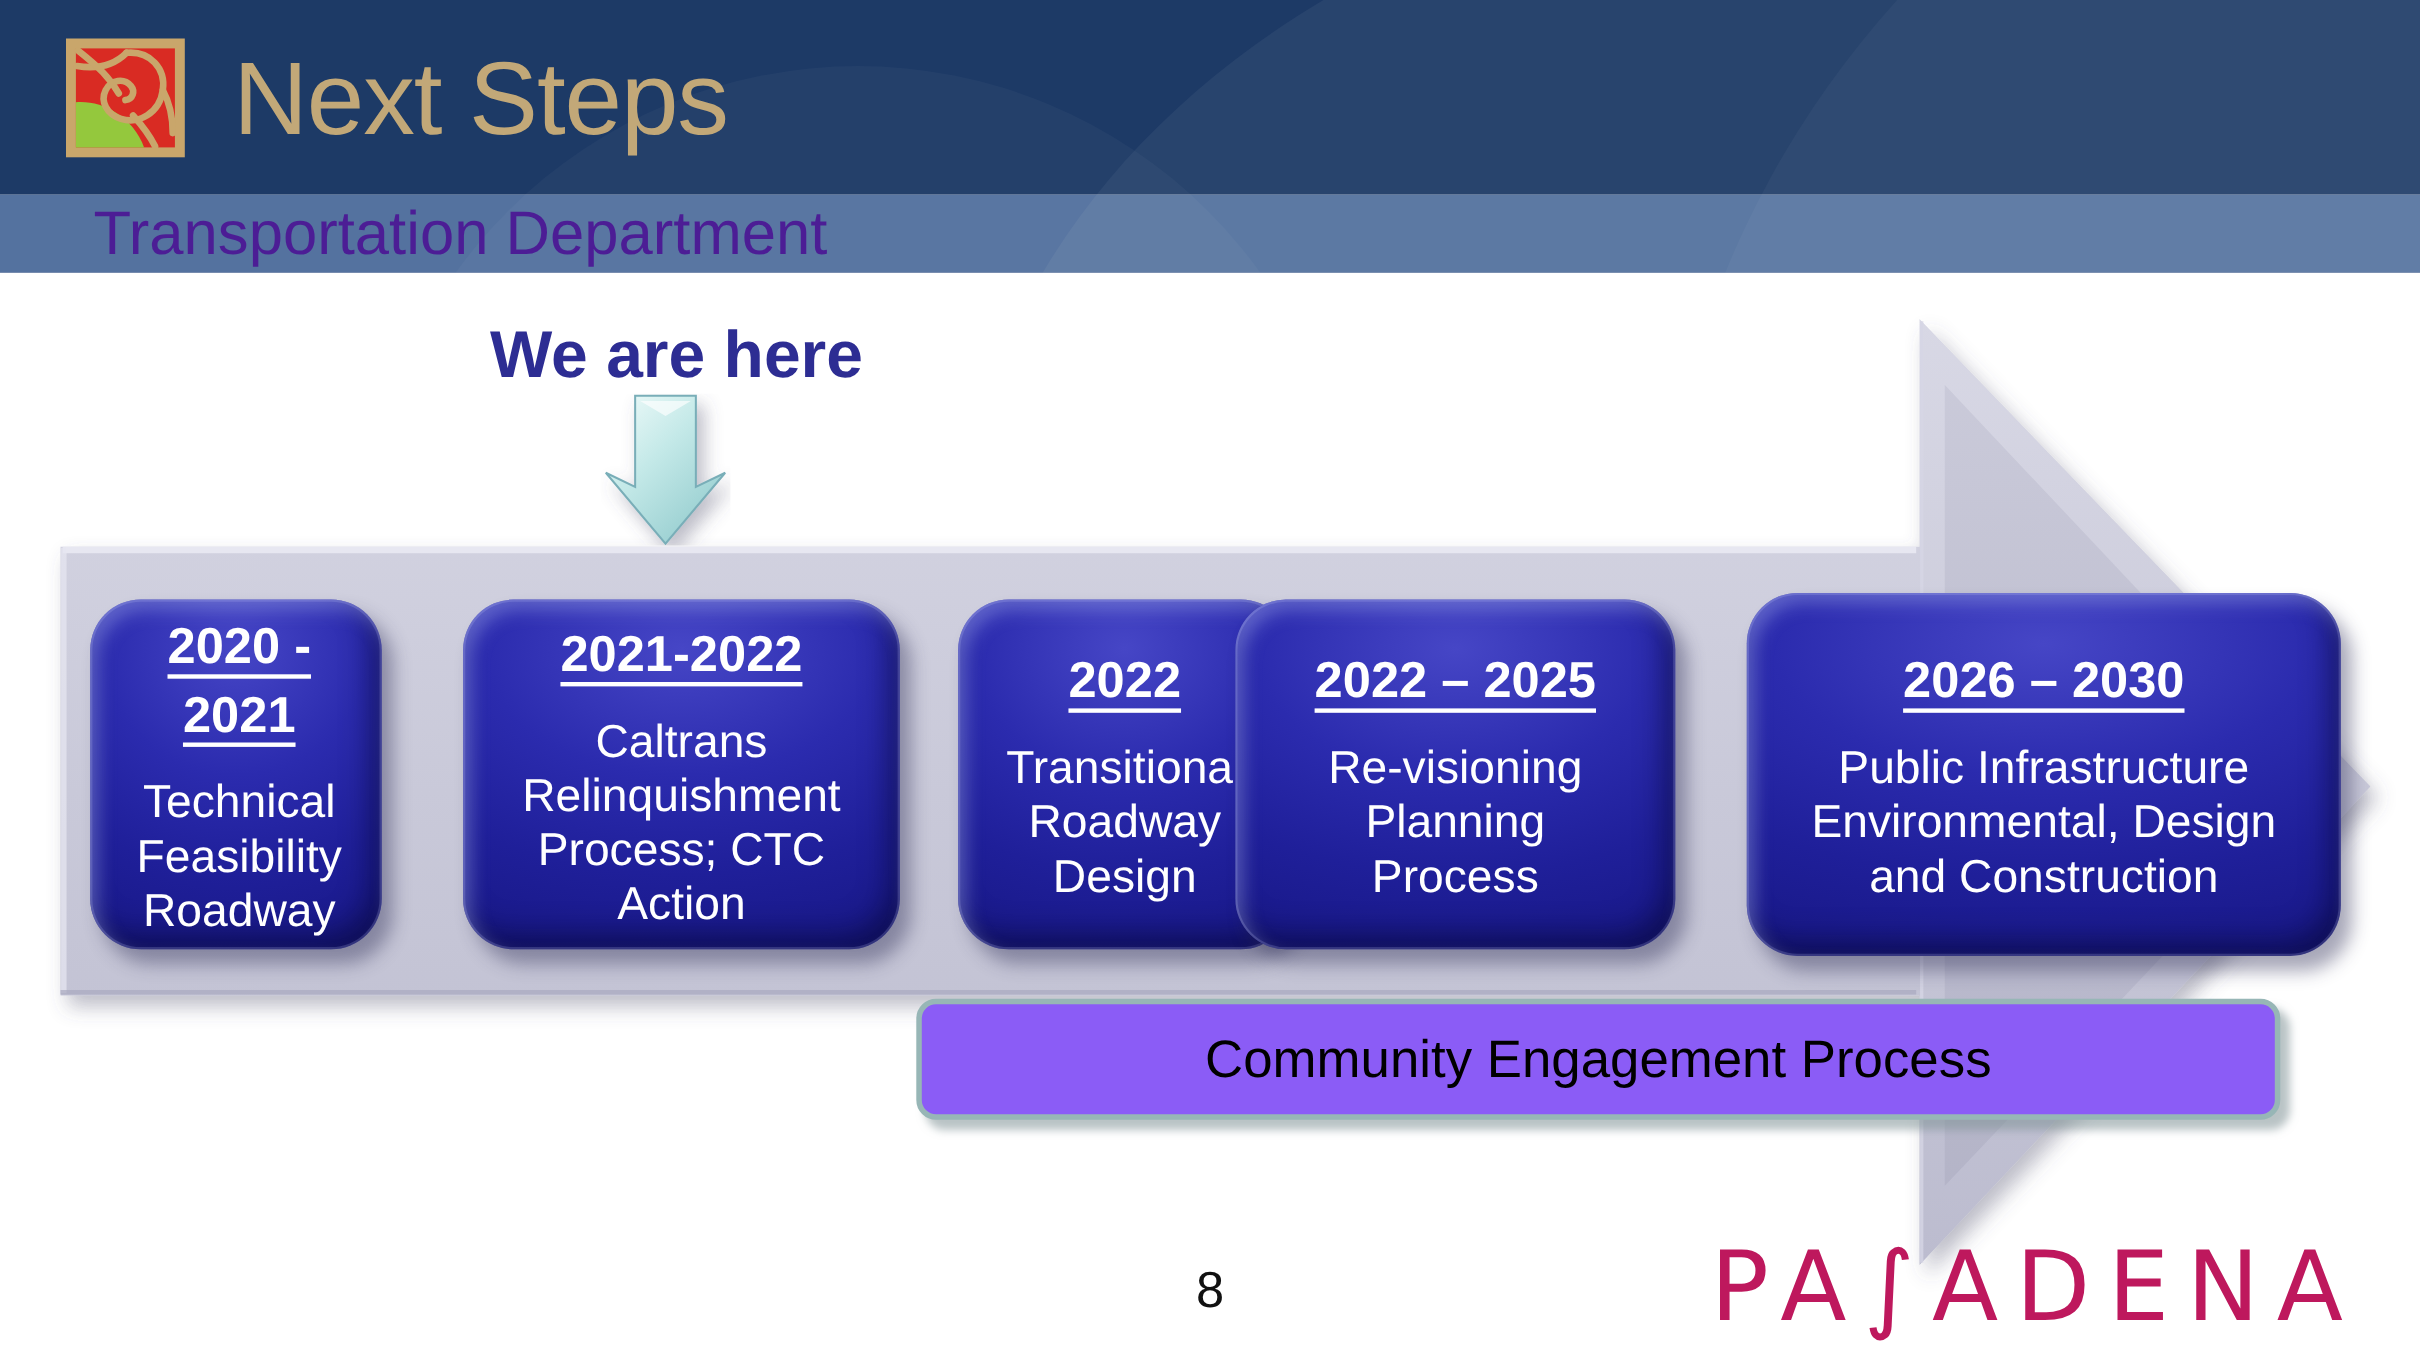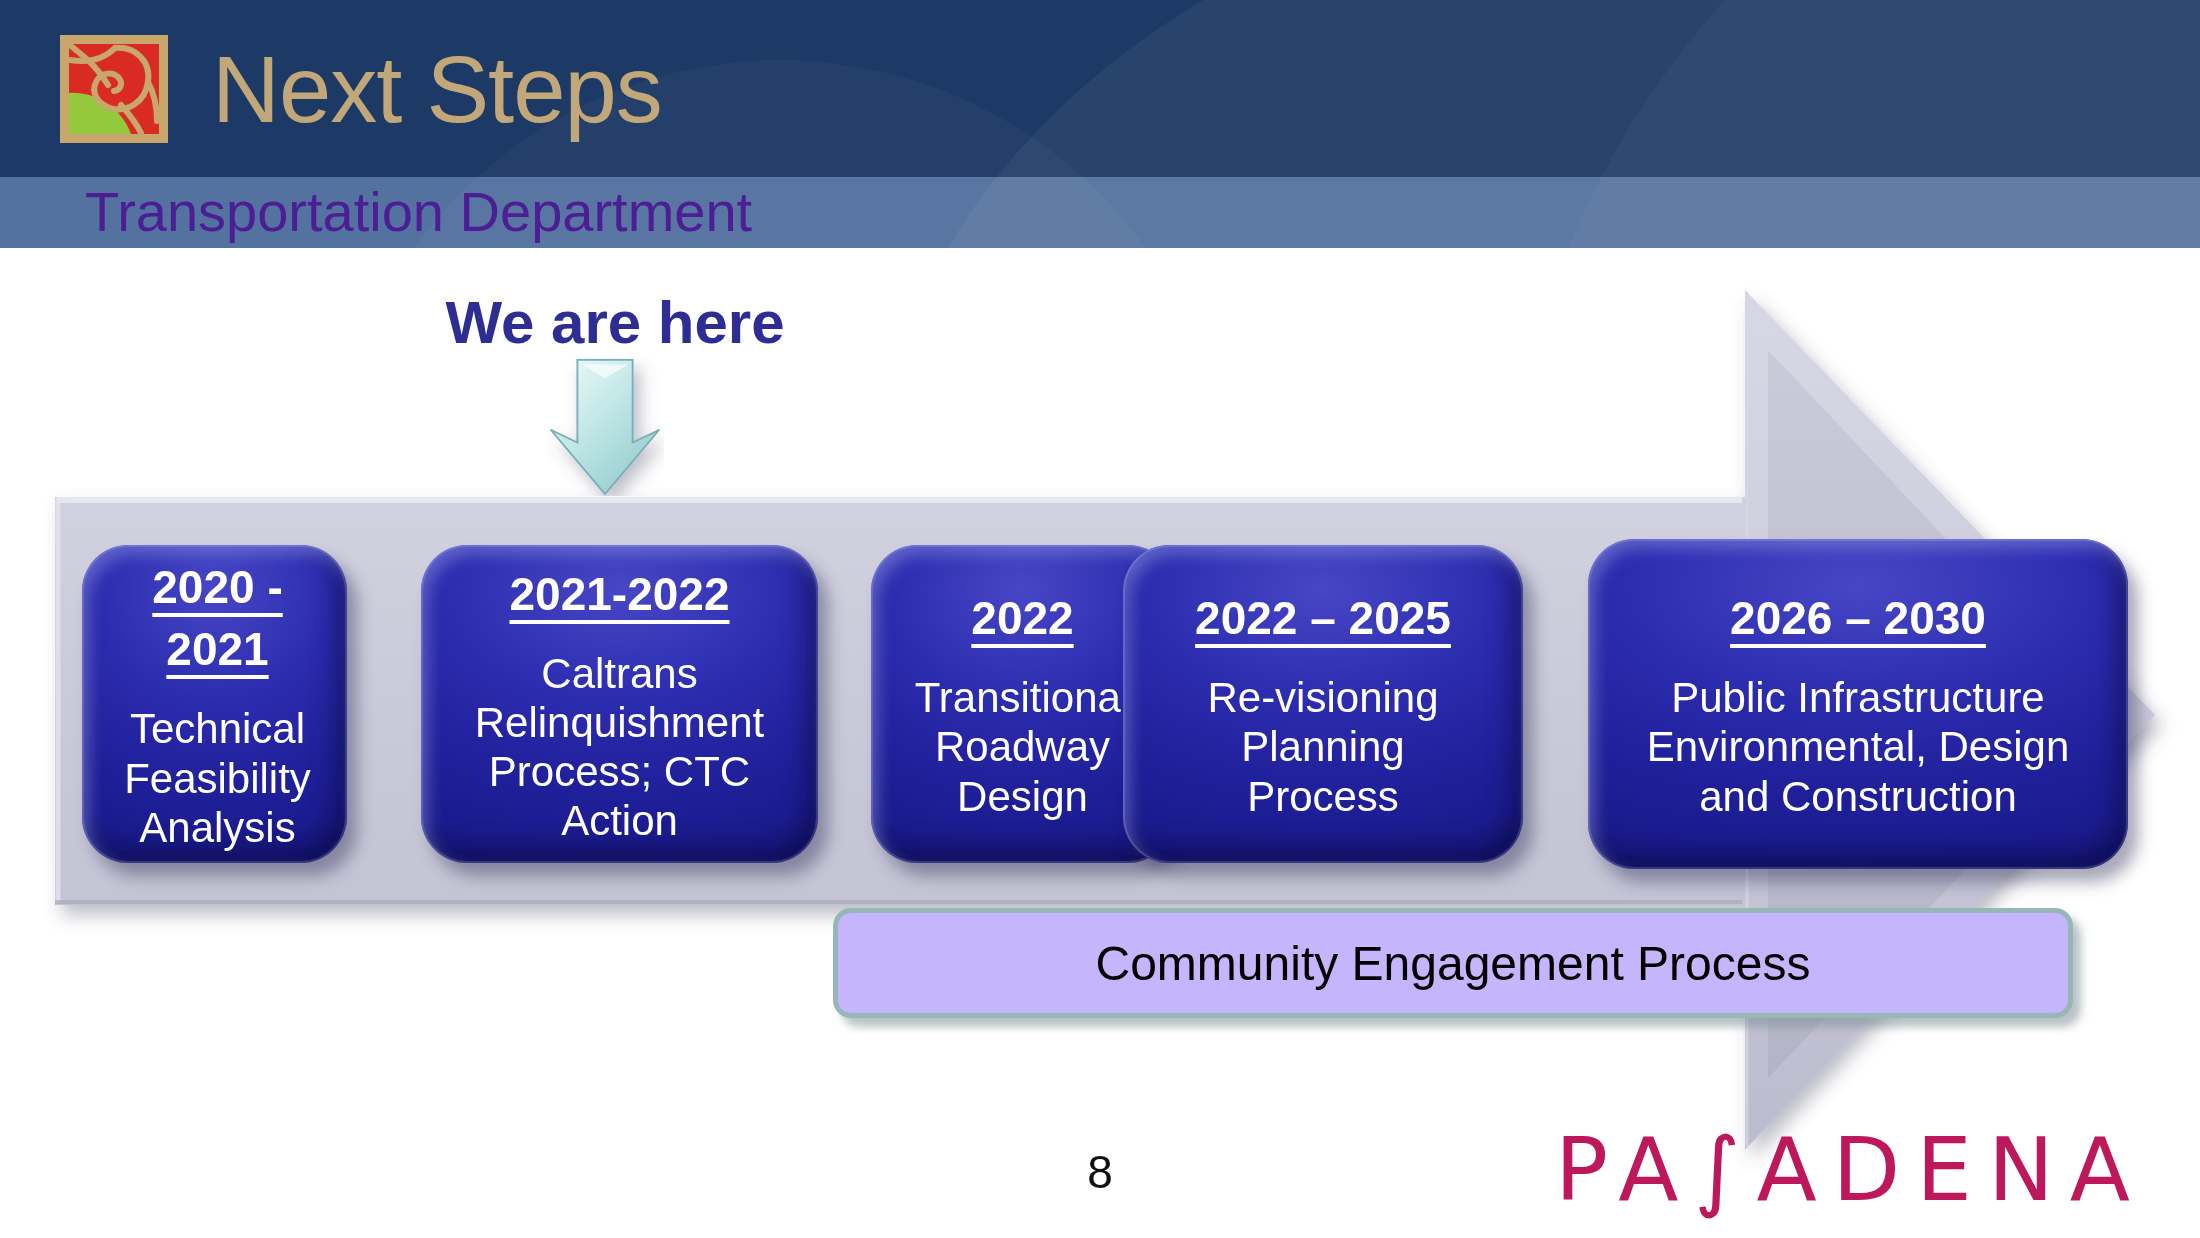--- a/index.html
+++ b/index.html
@@ -58,21 +58,21 @@
   }
   .tbox .desc{font-size:42px;line-height:1.17;white-space:pre-line;}
   .tbox.b1{left:82px;width:265px;padding-left:16px;}
   .tbox.b2{left:393px;width:397px;margin-left:28px;}
   .tbox.b3{left:871px;width:303px;}
   .tbox.b4{left:1123px;width:400px;}
   .tbox.b5{left:1588px;width:540px;top:539px;height:330px;}
   
   .community-bar{
     position:absolute;left:833px;top:908px;width:1240px;height:110px;z-index:4;
-    background:#c4b5fd;border:5px solid #97b6b6;border-radius:18px;box-sizing:border-box;
+    background:#8b5cf6;border:5px solid #97b6b6;border-radius:18px;box-sizing:border-box;
     box-shadow:8px 9px 8px rgba(128,145,150,.55);
     display:flex;align-items:center;justify-content:center;
     font-size:48px;color:#000000;
   }
   
   .page-number{position:absolute;left:1060px;top:1145px;width:80px;text-align:center;
     font-size:46px;color:#111111;z-index:5;}
   .wordmark{
     position:absolute;right:54px;top:1118px;z-index:5;
     font-family:"DejaVu Sans",sans-serif;
@@ -136,21 +136,21 @@
   <svg class="down-arrow" viewBox="0 0 118 150">
     <polygon points="29,2 89,2 89,92 118,78 59,148 0,78 29,92" fill="url(#cyanGrad)" stroke="#79aeb8" stroke-width="2" filter="url(#ds)"></polygon>
     <polygon points="34,7 84,7 59,22" fill="rgba(255,255,255,0.65)"></polygon>
   </svg>
 
   <div class="tbox b1">
     <div class="period">2020 -
 2021</div>
     <div class="desc">Technical
 Feasibility
-Analysis</div>
+Roadway</div>
   </div>
   <div class="tbox b2">
     <div class="period">2021-2022</div>
     <div class="desc">Caltrans
 Relinquishment
 Process; CTC
 Action</div>
   </div>
   <div class="tbox b3">
     <div class="period">2022</div>

